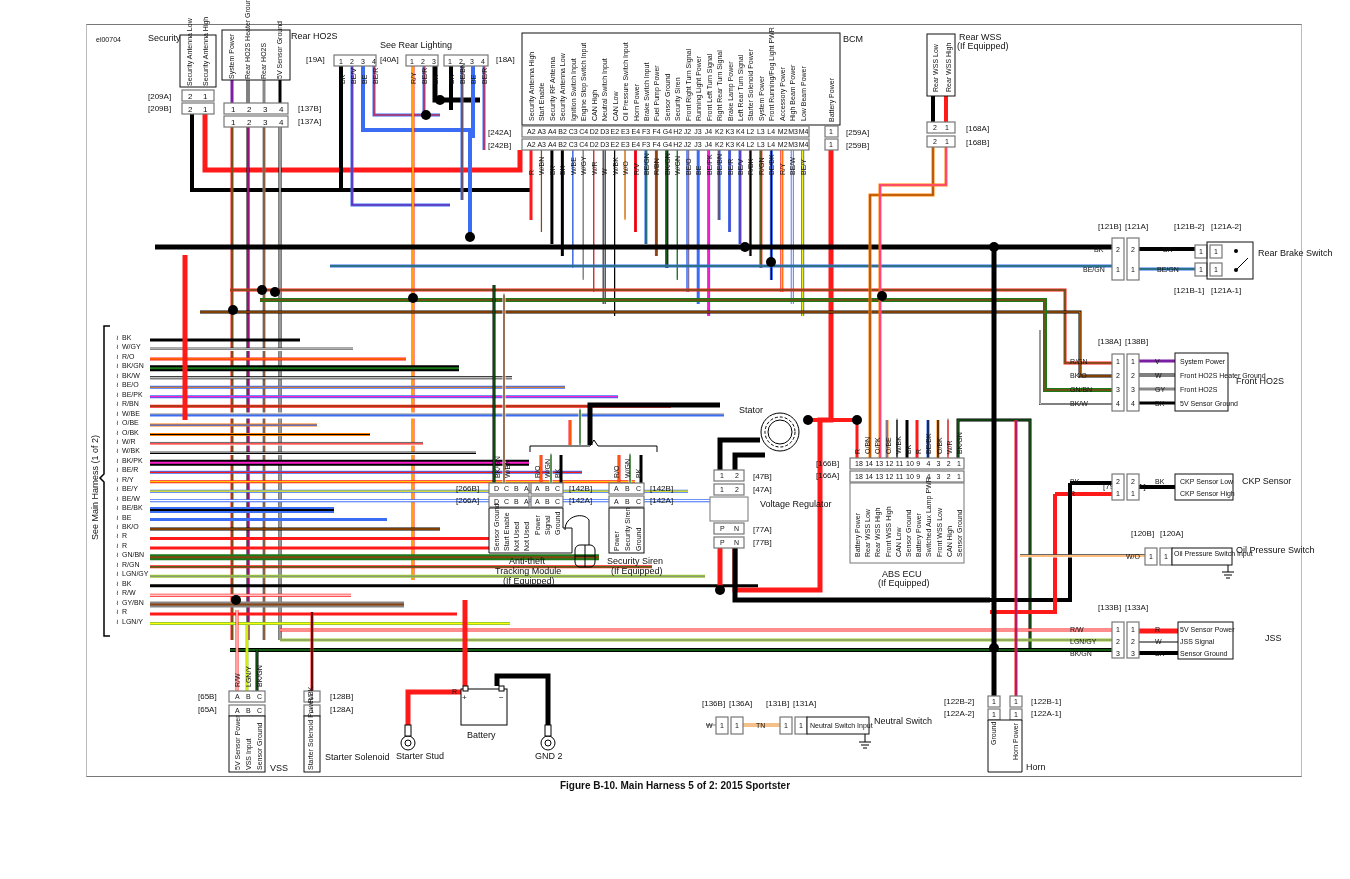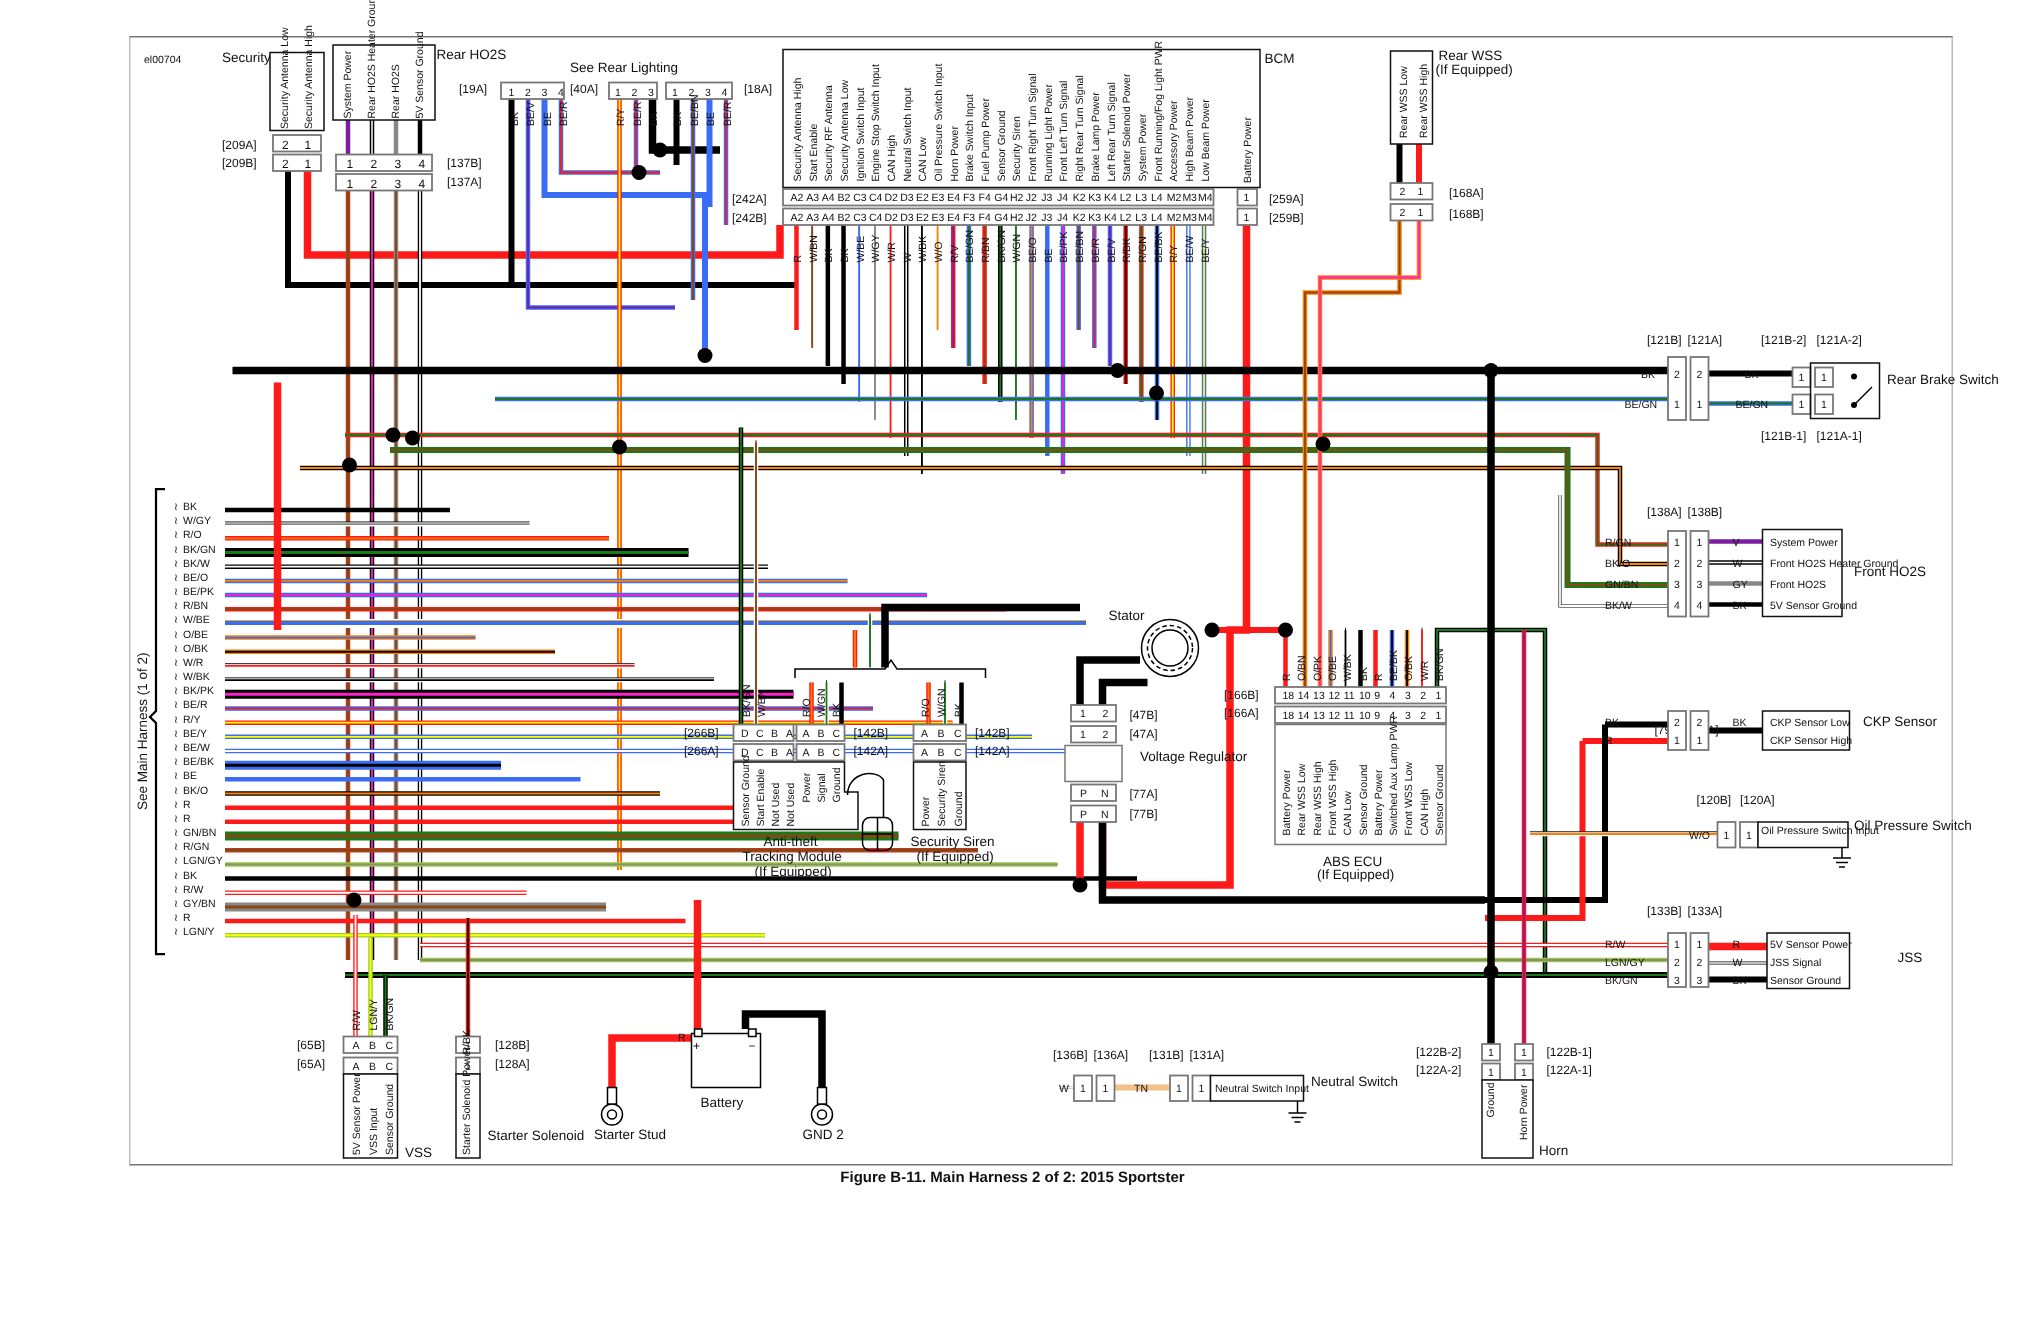--- a/index.html
+++ b/index.html
@@ -1253,13 +1253,13 @@
     <text class="t7" x="1014" y="717">1</text>
     <text class="t8" x="1031" y="704">[122B-1]</text>
     <text class="t8" x="1031" y="716">[122A-1]</text>
     <path d="M988,720 L1022,720 L1022,772 L988,772 Z" class="box"></path>
     <text class="t7" transform="translate(996,745) rotate(-90)">Ground</text>
     <text class="t7" transform="translate(1018,760) rotate(-90)">Horn Power</text>
     <text class="t9" x="1026" y="770">Horn</text>
   </g>
 </svg>
 
-<div id="caption">Figure B-11. Main Harness 2 of 2: 2015 Sportster</div>
+<div id="caption">Figure B-10. Main Harness 5 of 2: 2015 Sportster</div>
 
 </body></html>

